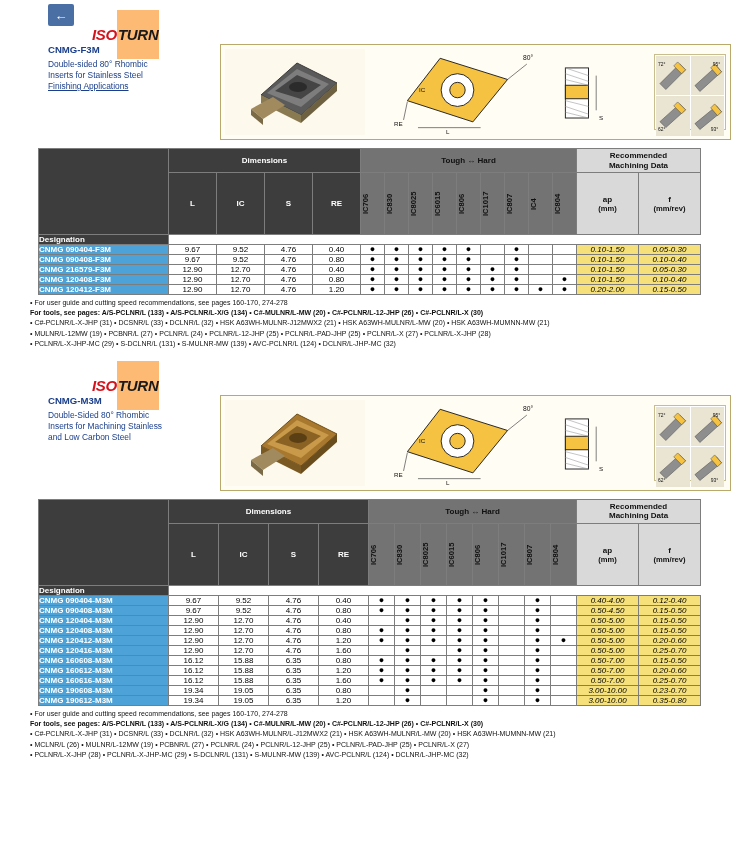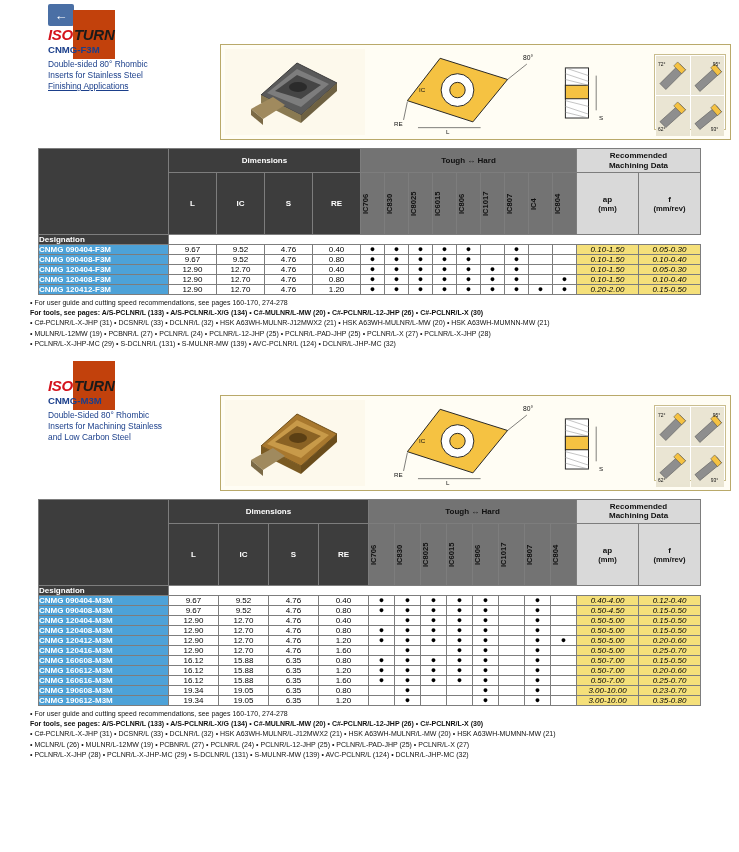--- a/index.html
+++ b/index.html
@@ -17,22 +17,22 @@
     width: 26px; height: 22px; background: #4a6fa5; border:none; color:#fff;
     font-size: 13px; line-height: 22px; text-align:center; cursor:pointer;
     border-radius: 2px;
   }
 
   
   .block { position: relative; padding: 0 8px; }
 
   .logo-row { padding-left: 40px; }
   .logo { font-size: 15px; font-weight: bold; font-style: italic; letter-spacing:-0.3px; }
-  .logo .iso { color: #d4121b; }
-  .logo .turn { color: #1a1a1a; background:#c2410c; padding:16px 1px; }
+  .logo .iso { color: #d4121b; margin-left: 44px; }
+  .logo .turn { color: #1a1a1a; background:#fdba74; padding:16px 1px; }
 
   .head-wrap { display: flex; padding-left: 40px; margin-top: 0; }
   .head-text { width: 168px; font-size: 8.4px; color:#1b3f8b; line-height: 1.32; }
   .head-text .title { font-size: 9.6px; font-weight: bold; color:#1b3f8b; margin-bottom: 2px; }
   .head-text .sub { color:#1b3f8b; }
   .head-text .sub.under { text-decoration: underline; }
 
   
   .diagram {
     flex: 1; border: 1px solid #b9a96a; background:#fffdf4; height: 96px;
@@ -297,21 +297,21 @@
             <td class="dot">●</td>
             <td class="dot">●</td>
             <td class="dot"></td>
             <td class="dot">●</td>
             <td class="dot"></td>
             <td class="dot"></td>
             <td class="md">0.10-1.50</td>
             <td class="md">0.10-0.40</td>
           </tr>
           <tr>
-            <td class="desig-cell">CNMG 120404-F3M</td>
+            <td class="desig-cell">CNMG 216579-F3M</td>
             <td class="num">12.90</td>
             <td class="num">12.70</td>
             <td class="num">4.76</td>
             <td class="num">0.40</td>
             <td class="dot">●</td>
             <td class="dot">●</td>
             <td class="dot">●</td>
             <td class="dot">●</td>
             <td class="dot">●</td>
             <td class="dot">●</td>

